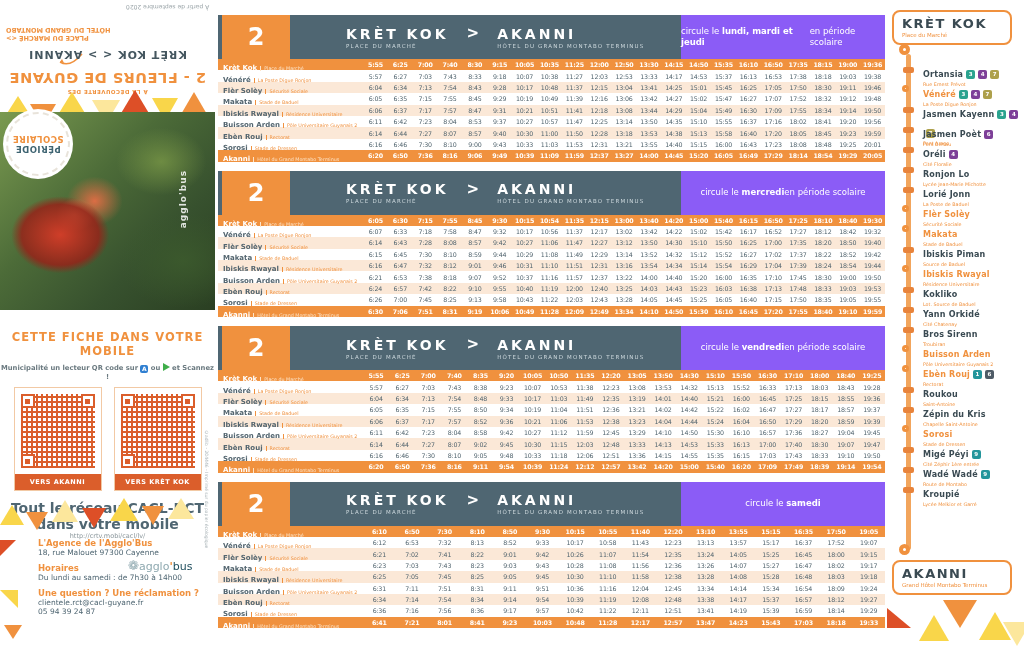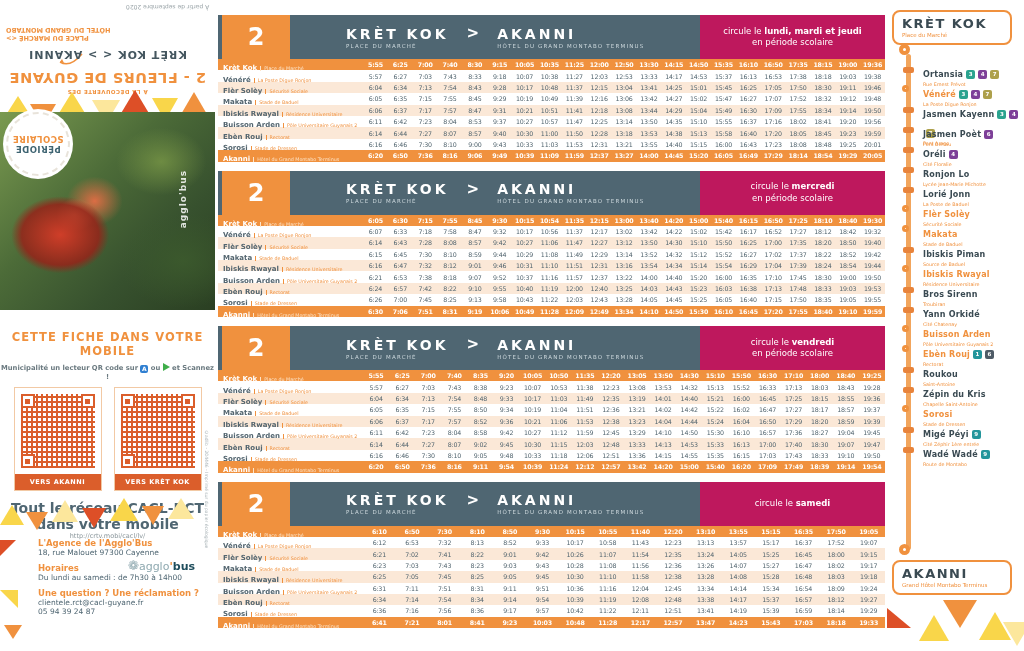--- a/index.html
+++ b/index.html
@@ -47,35 +47,35 @@
   .qf.tl{top:0;left:0} .qf.tr{top:0;right:0} .qf.bl{bottom:0;left:0}
   .qr-label { margin:6px -6px 0 -6px; background:#DB5E2B; color:#fff; font-size:6.5px; font-weight:bold; text-align:center; letter-spacing:.5px; padding:4px 0; }
   .net1 { margin-top:9px; text-align:center; font-size:14px; font-weight:bold; color:#4F6672; }
   .net2 { text-align:center; font-size:6.5px; color:#8a969b; }
 
   .agency { position:absolute; top:538px; left:38px; width:165px; }
   .ag-name { font-size:8.5px; font-weight:bold; color:#F0913E; }
   .ag-body { font-size:7.5px; color:#4F6672; margin-bottom:6px; }
   .ag-logo { position:absolute; top:558px; left:128px; font-size:11px; color:#8FA9B0; }
   .ag-logo .flower { color:#8FA9B0; font-size:13px; }
-  .ag-logo .bus { color:#1E4D5C; font-weight:bold; }
+  .ag-logo .bus { color:#1E4D5C; font-weight:normal; }
   .ag-logo .apo { color:#F0913E; font-weight:bold; }
   .print-note { position:absolute; top:430px; left:204px; writing-mode:vertical-rl; font-size:4.5px; color:#a8b2b6; }
 
   
   .tables { position:absolute; left:218px; top:0; width:667px; padding-top:15px; }
   .block { margin-bottom:9px; }
   .bhead { display:flex; height:44px; }
   .sliver { width:4px; background:#4F6672; }
   .bnum { width:68px; background:#F0913E; color:#fff; font-size:24px; font-weight:bold; display:flex; align-items:center; justify-content:center; }
   .broute { flex:1; background:#4F6672; color:#fff; display:flex; align-items:center; padding-left:56px; gap:16px; }
   .rstop .rname { font-size:14px; letter-spacing:3px; font-weight:bold; }
   .rstop .rsub { font-size:5.5px; letter-spacing:1.2px; color:#cdd8dd; margin-top:1px; }
   .rarrow { font-size:15px; font-weight:bold; margin:0 2px 8px 2px; }
-  .bservice { width:185px; background:#be185d; color:#fff; display:flex; flex-direction:column; align-items:center; justify-content:center; font-size:8.5px; line-height:1.35; }
+  .bservice { width:204px; background:#8b5cf6; color:#fff; display:flex; align-items:center; justify-content:center; font-size:8.5px; line-height:1.35; }
   .svd { font-weight:bold; }
   .trow { display:flex; align-items:center; height:11.4px; }
   .trow.talt { background:#FBE8D7; }
   .trow.tfirst, .trow.tlast { background:#F0913E; }
   .scell { width:145px; padding-left:5px; white-space:nowrap; overflow:hidden; }
   .sname { font-size:7px; font-weight:bold; color:#53656F; }
   .ssub { font-size:4.8px; color:#F0913E; margin-left:3px; padding-left:3px; border-left:.5px solid #F0913E; }
   .tcell { flex:1; text-align:center; font-size:6.3px; color:#51646E; letter-spacing:-.2px; }
   .tfirst .sname, .tlast .sname { color:#fff; }
   .tfirst .ssub, .tlast .ssub { color:#fde4c8; border-left-color:#fde4c8; }
@@ -1146,27 +1146,32 @@
           <div class="stop-line1"><span class="rp-name">Ibiskis Piman</span></div>
           <div class="rp-sub">Source de Baduel</div>
         </div>
         <div class="stop-item major">
           <span class="mark-major"></span>
           <div class="stop-line1"><span class="rp-name">Ibiskis Rwayal</span></div>
           <div class="rp-sub">Résidence Universitaire</div>
         </div>
         <div class="stop-item">
           <span class="mark-minor"></span>
+          <div class="stop-line1"><span class="rp-name">Kokliko</span></div>
+          <div class="rp-sub">Lot. Source de Baduel</div>
+        </div>
+        <div class="stop-item">
+          <span class="mark-minor"></span>
+          <div class="stop-line1"><span class="rp-name">Yann Orkidé</span></div>
+          <div class="rp-sub">Cité Chatenay</div>
+        </div>
+        <div class="stop-item">
+          <span class="mark-minor"></span>
           <div class="stop-line1"><span class="rp-name">Bros Sirenn</span></div>
           <div class="rp-sub">Troubiran</div>
-        </div>
-        <div class="stop-item">
-          <span class="mark-minor"></span>
-          <div class="stop-line1"><span class="rp-name">Yann Orkidé</span></div>
-          <div class="rp-sub">Cité Chatenay</div>
         </div>
         <div class="stop-item major">
           <span class="mark-major"></span>
           <div class="stop-line1"><span class="rp-name">Buisson Arden</span></div>
           <div class="rp-sub">Pôle Universitaire Guyanais 2</div>
         </div>
         <div class="stop-item major">
           <span class="mark-major"></span>
           <div class="stop-line1"><span class="rp-name">Ebèn Rouj</span><span class="rp-badge" style="background: rgb(35, 149, 155);">1</span><span class="rp-badge" style="background: rgb(78, 91, 102);">6</span></div>
           <div class="rp-sub">Rectorat</div>
@@ -1188,20 +1193,25 @@
         </div>
         <div class="stop-item">
           <span class="mark-minor"></span>
           <div class="stop-line1"><span class="rp-name">Migé Péyi</span><span class="rp-badge" style="background: rgb(35, 149, 155);">9</span></div>
           <div class="rp-sub">Cité Zéphir 1ère entrée</div>
         </div>
         <div class="stop-item">
           <span class="mark-minor"></span>
           <div class="stop-line1"><span class="rp-name">Wadé Wadé</span><span class="rp-badge" style="background: rgb(35, 149, 155);">9</span></div>
           <div class="rp-sub">Route de Montabo</div>
+        </div>
+        <div class="stop-item">
+          <span class="mark-minor"></span>
+          <div class="stop-line1"><span class="rp-name">Kroupié</span></div>
+          <div class="rp-sub">Lycée Melkior et Garré</div>
         </div>
       </div>
     <div class="term-box terminus-box">
       <div class="tname">AKANNI</div>
       <div class="tsub">Grand Hôtel Montabo Terminus</div>
     </div>
     <span class="tri" style="top:608px;left:2px;border-width:20px 0 0 24px;border-color:transparent transparent transparent #DD4F27;"></span>
     <span class="tri" style="top:615px;left:34px;border-width:0 15px 26px 15px;border-color:transparent transparent #F9D64A transparent;"></span>
     <span class="tri" style="top:600px;left:58px;border-width:28px 17px 0 17px;border-color:#F0913E transparent transparent transparent;"></span>
     <span class="tri" style="top:612px;left:94px;border-width:0 16px 28px 16px;border-color:transparent transparent #F9D64A transparent;"></span>

